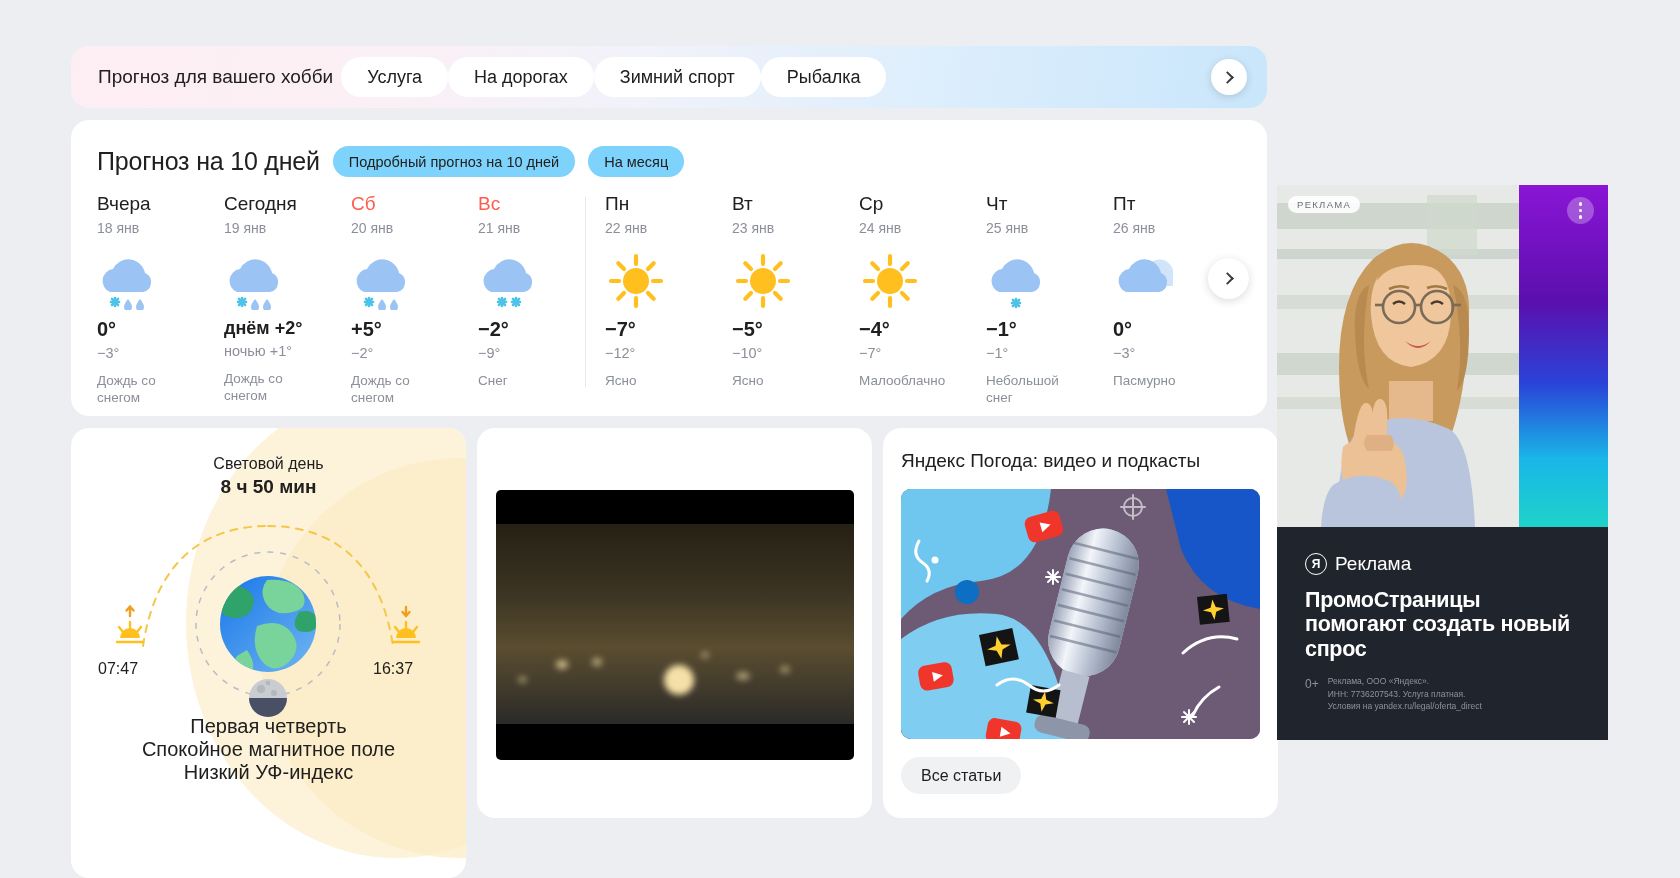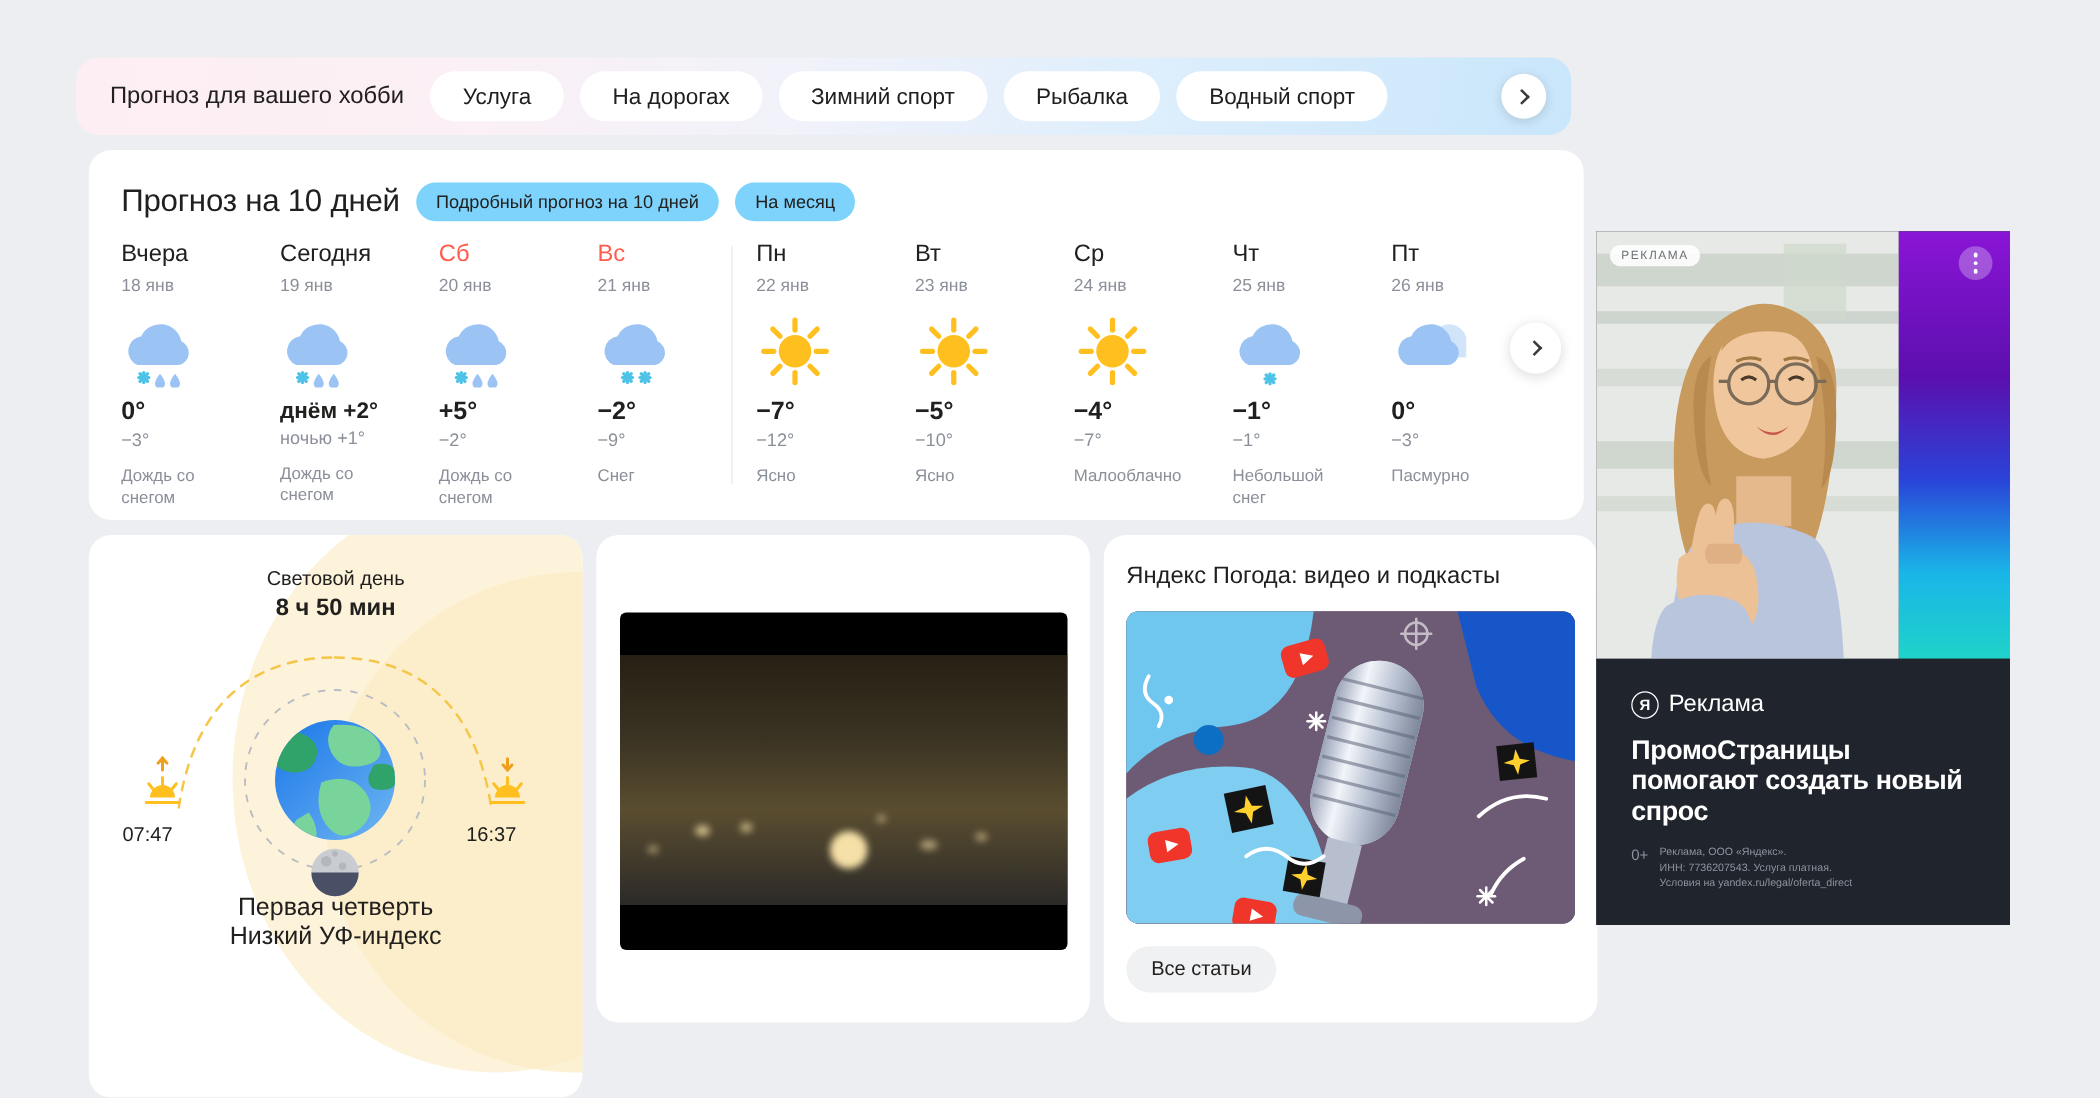--- a/index.html
+++ b/index.html
@@ -6,25 +6,25 @@
   html, body {
     width: 1680px; height: 878px;
     background: #eceef1;
     font-family: "Liberation Sans", "DejaVu Sans", sans-serif;
     overflow: hidden;
   }
   .page { position: relative; width: 1680px; height: 878px; }
 
   
   .hobby-bar {
-    position: absolute; left: 61px; top: 46px;
+    position: absolute; left: 71px; top: 46px;
     width: 1196px; height: 62px;
     border-radius: 18px;
     background: linear-gradient(100deg, #fdeef3 0%, #fbf0f5 26%, #f1f2fa 48%, #ddeefc 72%, #c9e6fb 100%);
-    display: flex; align-items: center; padding-left: 27px; gap: 13px;
+    display: flex; align-items: center; padding-left: 27px; 
     overflow: hidden;
   }
   .hobby-label { font-size: 19px; color: #21201f; white-space: nowrap; margin-right: 8px; }
   .hobby-chip {
     background: #ffffff; border-radius: 30px;
     height: 40px; display: flex; align-items: center; justify-content: center;
     padding: 0 26px; font-size: 18px; color: #21201f; white-space: nowrap;
     cursor: pointer; flex: none;
   }
   .hobby-arrow {
@@ -154,21 +154,20 @@
 <body>
 
 <div class="page">
 
   <div class="hobby-bar">
     <span class="hobby-label">Прогноз для вашего хобби</span>
     <div class="hobby-chip">Услуга</div>
     <div class="hobby-chip">На дорогах</div>
     <div class="hobby-chip">Зимний спорт</div>
     <div class="hobby-chip">Рыбалка</div>
-    <div class="hobby-chip">Водный спорт</div>
     <div class="hobby-arrow">
       <span class="chev"></span>
     </div>
   </div>
 
   <div class="forecast-card">
     <div class="fc-head">
       <span class="fc-title">Прогноз на 10 дней</span>
       <span class="fc-pill">Подробный прогноз на 10 дней</span>
       <span class="fc-pill">На месяц</span>
@@ -425,20 +424,21 @@
             <path d="M328 132 l-4 -5 M342 132 l4 -5 M335 128 v-6"></path>
             <path d="M325 138 a10 10 0 0 1 20 0" fill="#ffc01f" stroke="none"></path>
             <path d="M335 107 v9 M331.5 112 l3.5 4 l3.5 -4" stroke="#ef9f1c"></path>
           </g>
         </svg>
         <span class="sun-time" style="left:27px; top:160px;">07:47</span>
         <span class="sun-time" style="left:302px; top:160px;">16:37</span>
       </div>
 
       <div class="sun-foot">Первая четверть</div>
+      <div class="sun-foot">Спокойное магнитное поле</div>
       <div class="sun-foot">Низкий УФ-индекс</div>
     </div>
   </div>
 
   <div class="video-card">
     <div class="video-thumb">
       <div class="vt-scene"></div>
       <div class="vt-glow" style="left:168px; top:175px; width:30px; height:30px; opacity:.95;"></div>
       <div class="vt-glow" style="left:60px; top:170px; width:12px; height:9px; opacity:.7;"></div>
       <div class="vt-glow" style="left:96px; top:168px; width:10px; height:8px; opacity:.6;"></div>

